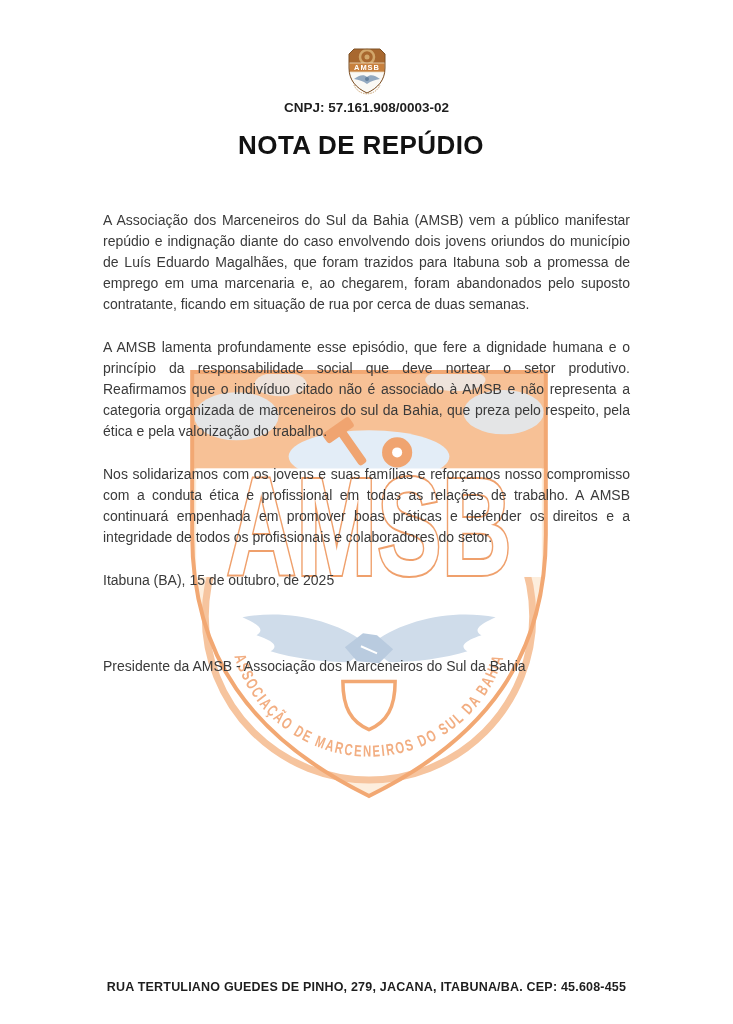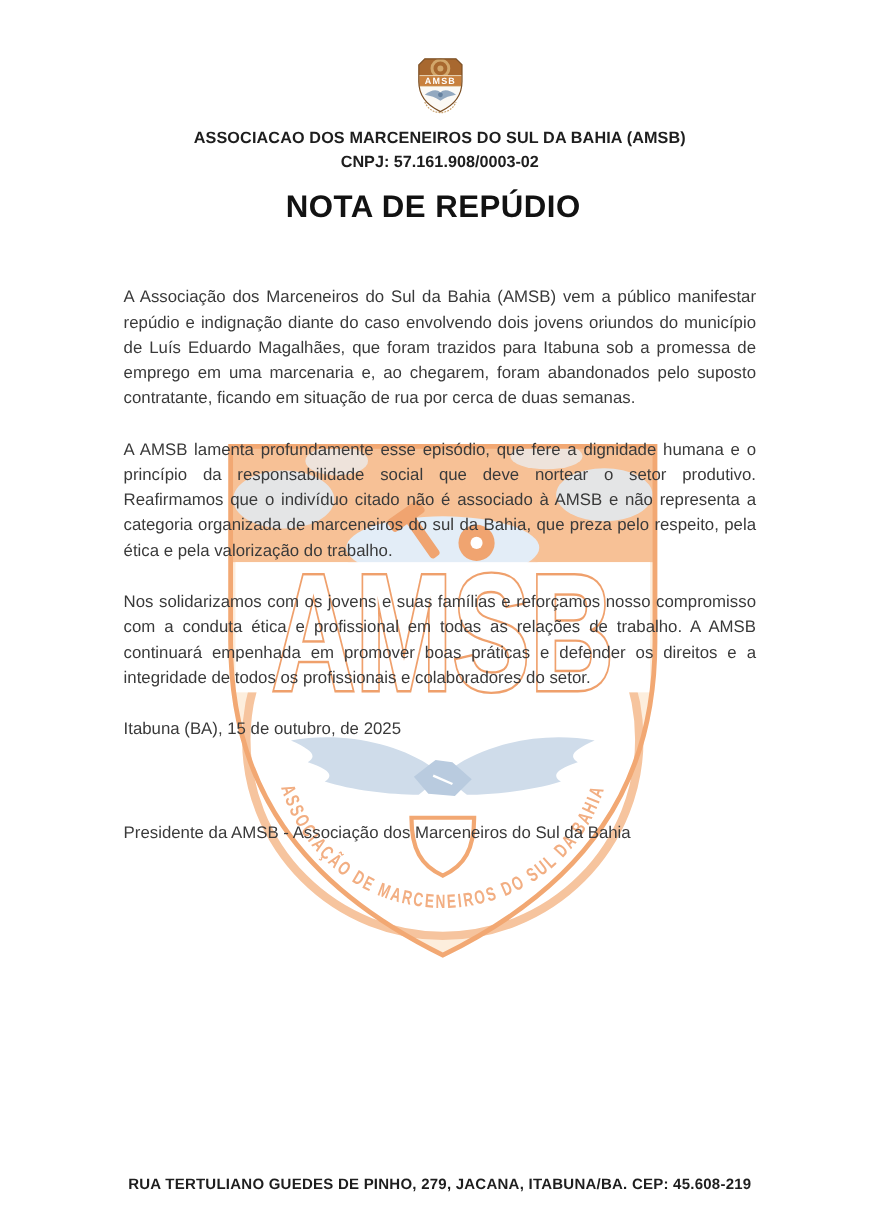--- a/index.html
+++ b/index.html
@@ -118,31 +118,30 @@
       </g>
       <text x="22" y="24.2" text-anchor="middle" font-family="Liberation Sans, sans-serif" font-weight="bold" font-size="7.5" letter-spacing="1" textLength="26" lengthAdjust="spacingAndGlyphs" fill="#ffffff">AMSB</text>
       <g>
         <path d="M 9 33 C 14 29 19 28 22 31 C 25 28 30 29 35 33 C 30 34 26 35 22 38 C 18 35 14 34 9 33 Z" fill="#93a9c0"></path>
         <circle cx="22" cy="33" r="2" fill="#64809e"></circle>
       </g>
       <path d="M 9 39 A 14 14 0 0 0 35 39" fill="none" stroke="#c9a06b" stroke-width="1" stroke-dasharray="1.5 1"></path>
       <path d="M 4 8 L 9 3 H 35 L 40 8 V 22 C 40 34 33 42 22 47 C 11 42 4 34 4 22 Z" fill="none" stroke="#7c5026" stroke-width="1"></path>
     </svg>
 
-    <div class="org-name">ASSOCIACAO DOS MARCENEIROS DO SUL DA BAHIA (AMSB)</div>
     <div class="cnpj">CNPJ: 57.161.908/0003-02</div>
 
     <h1 class="doc-title">NOTA DE REPÚDIO</h1>
 
     <div class="text-col">
       <p class="para-1">A Associação dos Marceneiros do Sul da Bahia (AMSB) vem a público manifestar repúdio e indignação diante do caso envolvendo dois jovens oriundos do município de Luís Eduardo Magalhães, que foram trazidos para Itabuna sob a promessa de emprego em uma marcenaria e, ao chegarem, foram abandonados pelo suposto contratante, ficando em situação de rua por cerca de duas semanas.</p>
       <p>A AMSB lamenta profundamente esse episódio, que fere a dignidade humana e o princípio da responsabilidade social que deve nortear o setor produtivo. Reafirmamos que o indivíduo citado não é associado à AMSB e não representa a categoria organizada de marceneiros do sul da Bahia, que preza pelo respeito, pela ética e pela valorização do trabalho.</p>
       <p>Nos solidarizamos com os jovens e suas famílias e reforçamos nosso compromisso com a conduta ética e profissional em todas as relações de trabalho. A AMSB continuará empenhada em promover boas práticas e defender os direitos e a integridade de todos os profissionais e colaboradores do setor.</p>
       <p class="date-line">Itabuna (BA), 15 de outubro, de 2025</p>
 
       <div class="sig">
         <p class="sig-title">Presidente da AMSB - Associação dos Marceneiros do Sul da Bahia</p>
       </div>
     </div>
 
-    <div class="footer">RUA TERTULIANO GUEDES DE PINHO, 279, JACANA, ITABUNA/BA. CEP: 45.608-219</div>
+    <div class="footer">RUA TERTULIANO GUEDES DE PINHO, 279, JACANA, ITABUNA/BA. CEP: 45.608-455</div>
   </div>
 </div>
 
 </body></html>

